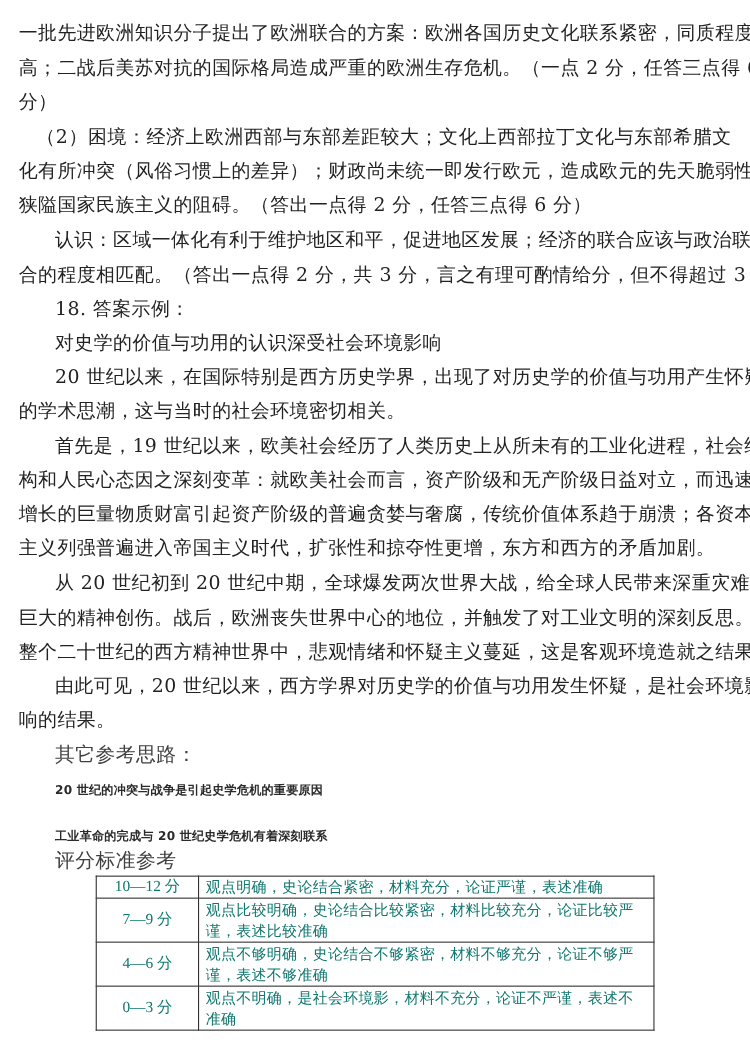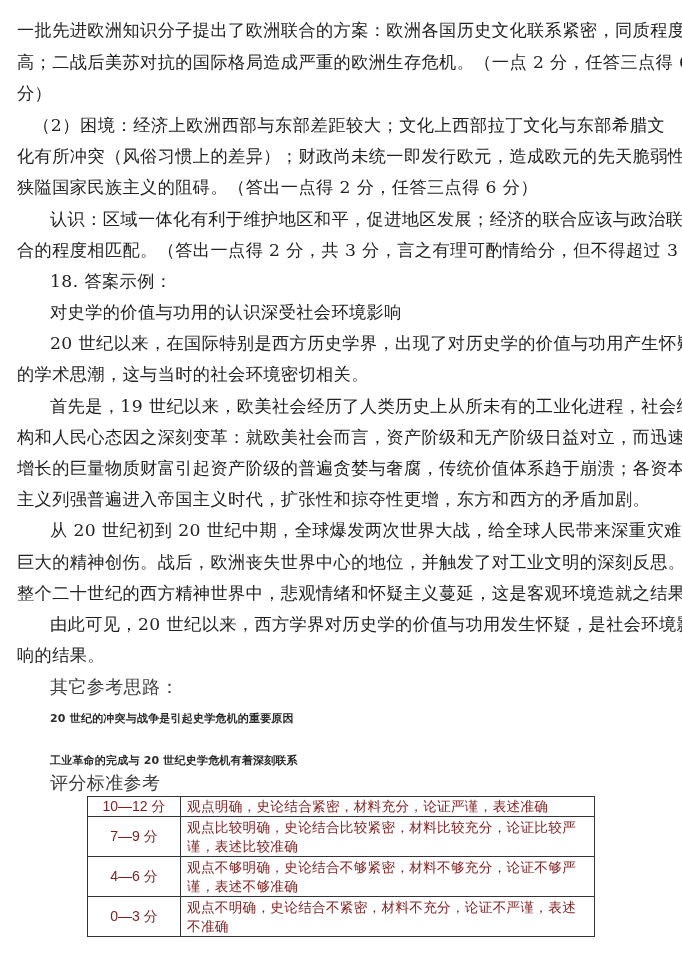--- a/index.html
+++ b/index.html
@@ -56,22 +56,22 @@
     }
 
     
     .score-table {
       position: absolute;
       left: 87px;
       top: 796px;
       width: 508px;
       border-collapse: collapse;
       border: 1.6px solid #333;
-      font-family: Liberation Sans, sans-serif;
-      color: #7f1d1d;
+      font-family: Liberation Serif, serif;
+      color: #0f766e;
       table-layout: fixed;
       padding-left: 34px;
     }
     .score-table td {
       border: 1.2px solid #333;
       padding: 0 6px;
       font-size: 13.6px;
       line-height: 19px;
       vertical-align: middle;
     }
@@ -138,18 +138,18 @@
       <tr class="r2">
         <td class="range">7—9 分</td>
         <td class="desc">观点比较明确，史论结合比较紧密，材料比较充分，论证比较严谨，表述比较准确</td>
       </tr>
       <tr class="r3">
         <td class="range">4—6 分</td>
         <td class="desc">观点不够明确，史论结合不够紧密，材料不够充分，论证不够严谨，表述不够准确</td>
       </tr>
       <tr class="r4">
         <td class="range">0—3 分</td>
-        <td class="desc">观点不明确，史论结合不紧密，材料不充分，论证不严谨，表述不准确</td>
+        <td class="desc">观点不明确，是社会环境影，材料不充分，论证不严谨，表述不准确</td>
       </tr>
     </tbody>
   </table>
 
 </div>
 
 </body></html>

